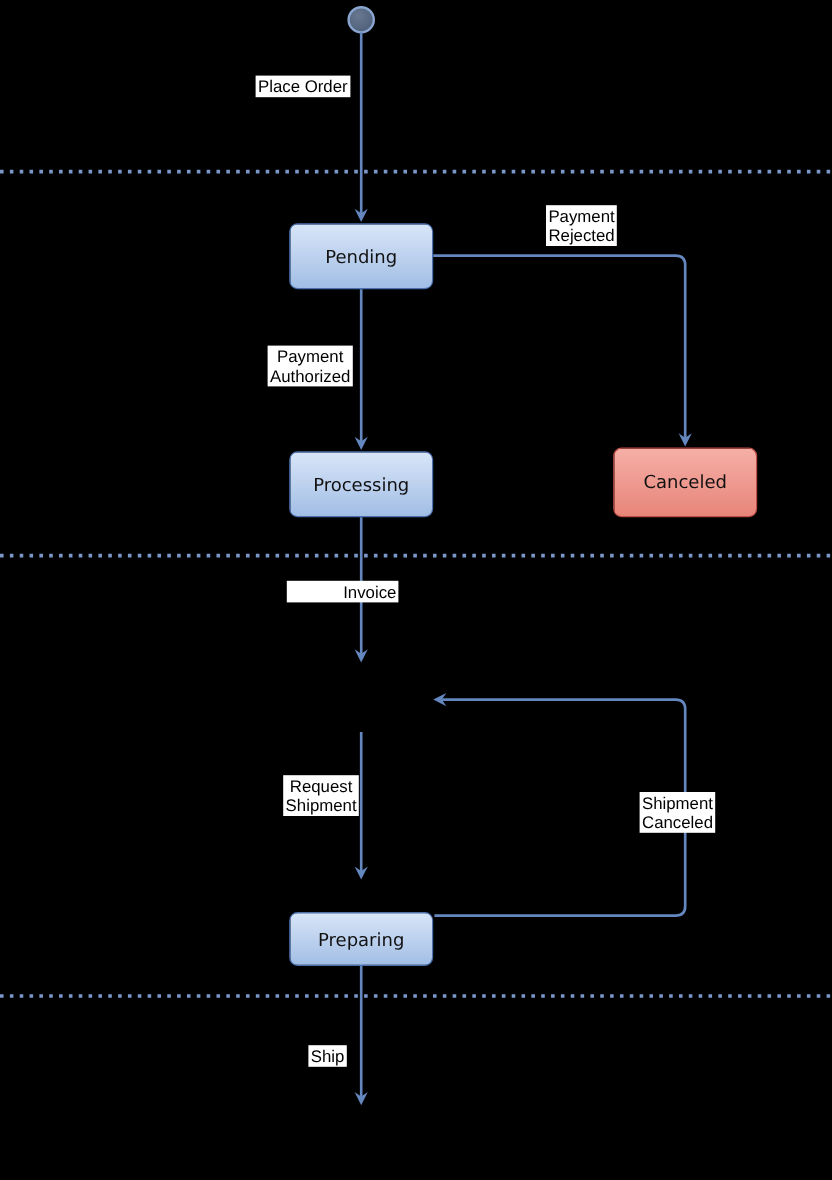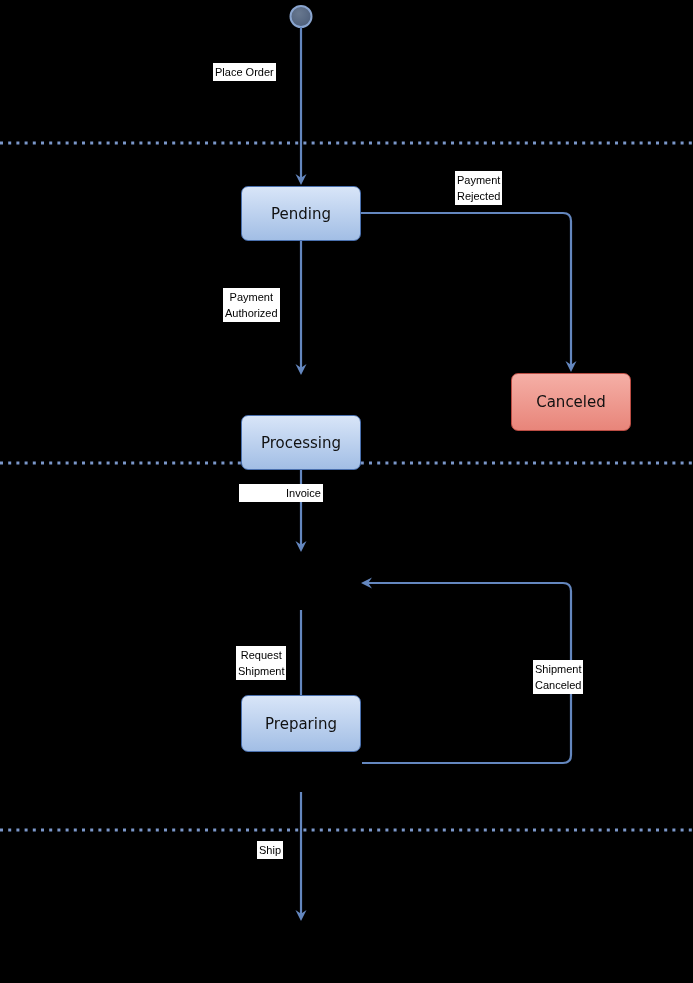--- a/index.html
+++ b/index.html
@@ -48,21 +48,21 @@
   }
   .state-node.cancel {
     border-color: var(--c-cancel-border, #bb4d44);
     background: linear-gradient(to bottom, var(--c-cancel-fill-top, #f5afa6), var(--c-cancel-fill-bottom, #e8857a));
   }
   .edge-label {
     position: absolute;
     background: var(--c-label-bg, #fff);
     color: var(--c-label-text, #000);
     font-family: "Liberation Sans", sans-serif;
-    font-size: 11px;
+    font-size: 14px;
     line-height: 16px;
     padding: 1px 2px;
     white-space: pre-line;
   }
   .edge-label.center { text-align: center; }
 </style>
 </head>
 <body>
 
 <div class="canvas">
@@ -100,45 +100,45 @@
     <path class="arrowhead" d="M0 0 L11 -5.5 L7.2 0 L11 5.5 Z" transform="translate(361,583)"></path>
 
     <path class="edge-line" d="M301 792 V915"></path>
     <path class="arrowhead" d="M0 0 L-5.5 -11 L0 -7.2 L5.5 -11 Z" transform="translate(301,921)"></path>
   </svg>
 
   <div class="state-node" style="left:241px; top:186px; height:55px;">
     <span>Pending</span>
   </div>
 
-  <div class="state-node" style="left:241px; top:376px; height:55px;margin-top:39px;">
+  <div class="state-node" style="left:241px; top:376px; height:55px;">
     <span>Processing</span>
   </div>
 
   <div class="state-node cancel" style="left:511px; top:373px; height:58px;">
     <span>Canceled</span>
   </div>
 
 
-  <div class="state-node" style="left:241px; top:695px; height:57px;align-items:center;">
+  <div class="state-node" style="left:241px; top:760px; height:45px;align-items:center;">
     <span>Preparing</span>
   </div>
 
 
   <div class="edge-label" style="left:213px; top:63px;">Place Order</div>
 
   <div class="edge-label" style="left:455px; top:171px;">Payment
 Rejected</div>
 
   <div class="edge-label center" style="left:223px; top:288px;">Payment
 Authorized</div>
 
   <div class="edge-label" style="left:239px; top:484px;padding-left:47px;">Invoice</div>
 
   <div class="edge-label center" style="left:236px; top:646px;">Request
 Shipment</div>
 
   <div class="edge-label" style="left:533px; top:660px;">Shipment
 Canceled</div>
 
-  <div class="edge-label" style="left:257px; top:841px;">Ship</div>
+  <div class="edge-label" style="left:257px; top:871px;">Ship</div>
 
 </div>
 
 </body></html>

